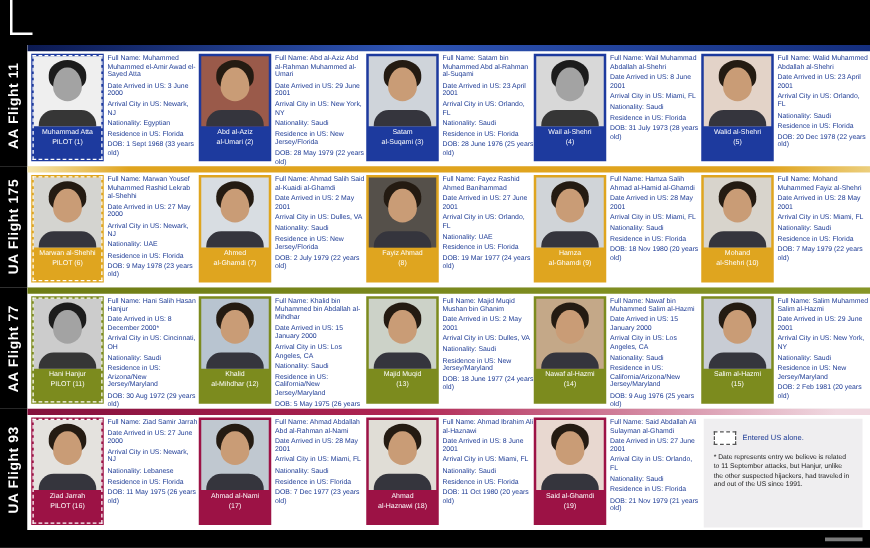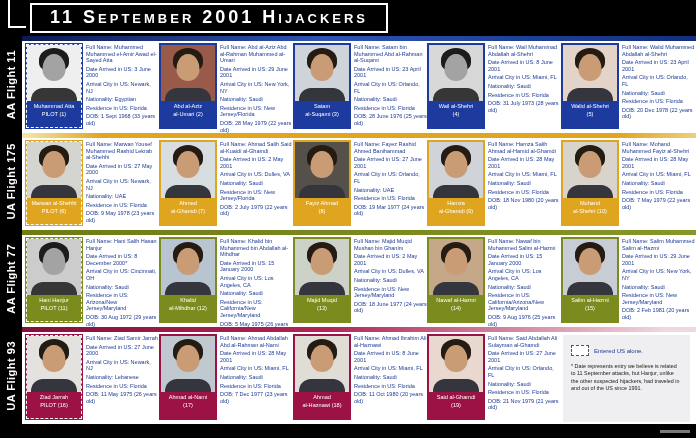--- a/index.html
+++ b/index.html
@@ -52,23 +52,20 @@
   .footer{position:absolute;bottom:0;left:0;right:0;height:14px;background:#000;
           display:flex;justify-content:flex-end;align-items:center;padding-right:6px;box-sizing:border-box;}
   .credit{width:30px;height:3px;background:#7a7a7a;}
 </style>
 </head>
 <body>
 
 <div class="page">
   <div class="titlebar">
     <div class="corner"></div>
-    <div class="titlebox">
-      <h1>11 September 2001 Hijackers</h1>
-    </div>
   </div>
   <div class="rows" id="rows">
       <div class="row row-0" style="--accent: #1d3a9e;">
         <div class="side">
           <span>AA Flight 11</span>
         </div>
         <div class="body">
           <div class="stripe"></div>
           <div class="cards">
             <div class="card">

